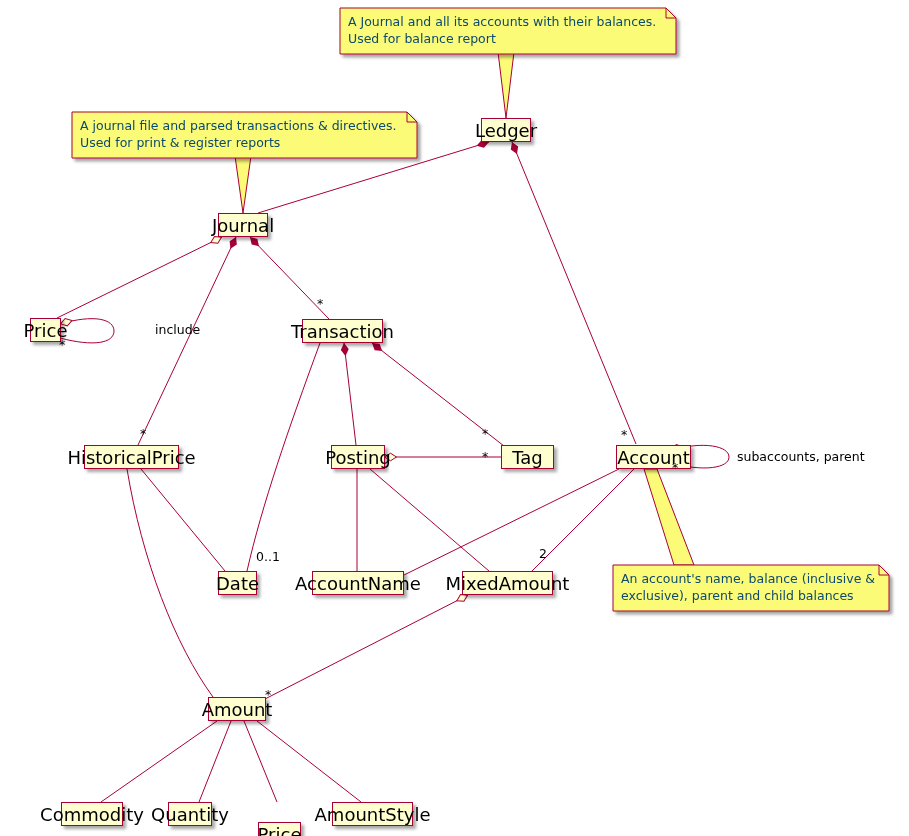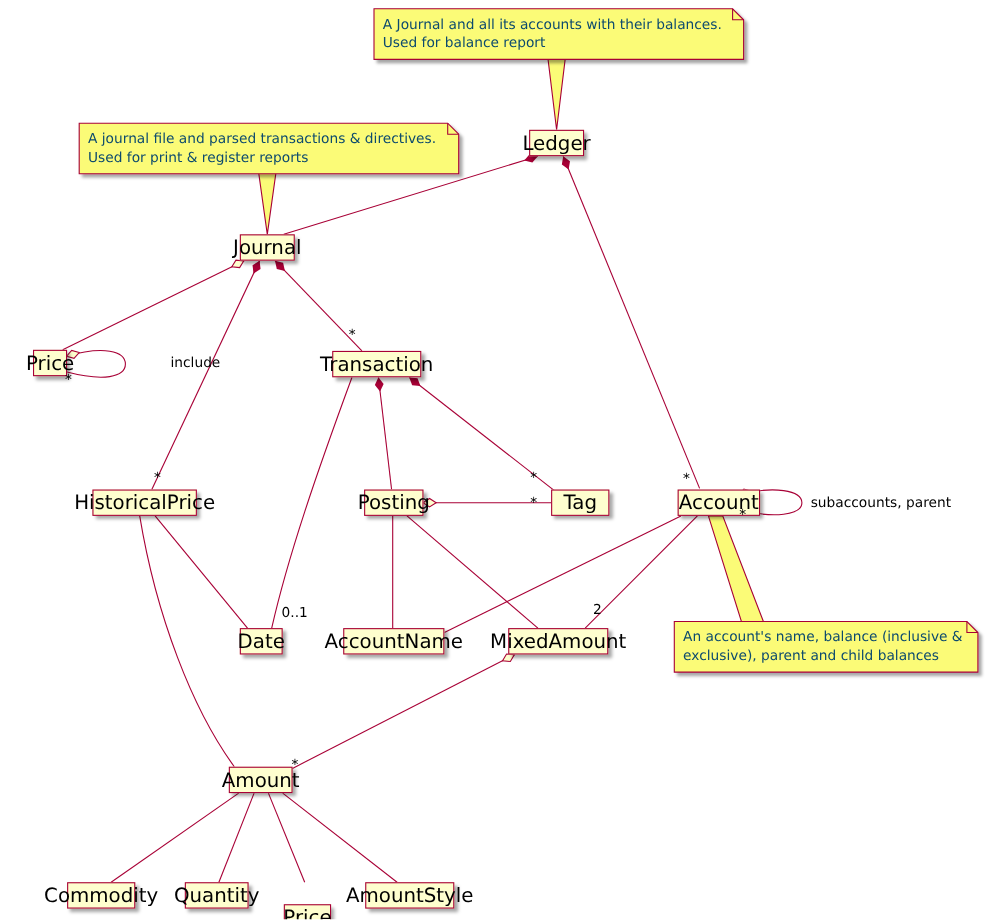--- a/index.html
+++ b/index.html
@@ -124,21 +124,21 @@
     </div>
   <div class="node" style="left:462px;top:571px;width:91px;">
       <span>MixedAmount</span>
     </div>
   <div class="node" style="left:208px;top:697px;width:58px;">
       <span>Amount</span>
     </div>
   <div class="node" style="left:61px;top:802px;width:62px;">
       <span>Commodity</span>
     </div>
-  <div class="node" style="left:168px;top:802px;width:58px;">
+  <div class="node" style="left:168px;top:802px;width:44px;">
       <span>Quantity</span>
     </div>
   <div class="node" style="left:258px;top:822px;width:43px;">
       <span>Price</span>
     </div>
   <div class="node" style="left:332px;top:802px;width:81px;">
       <span>AmountStyle</span>
     </div>
 
   <span class="elabel" style="left:121px;top:322px;margin-left:34px;">include</span>

